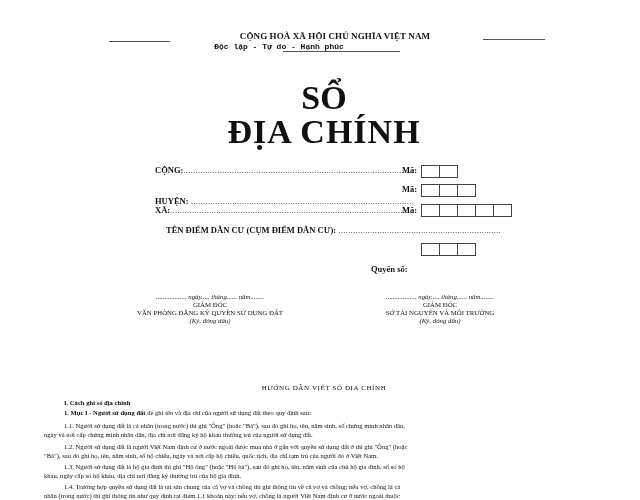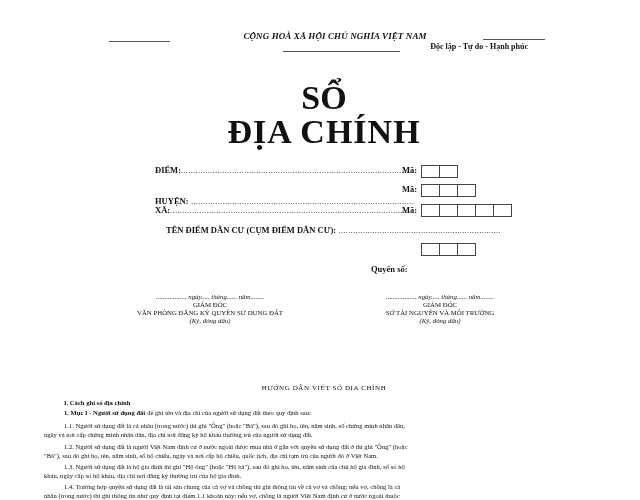--- a/index.html
+++ b/index.html
@@ -1,22 +1,22 @@
 <!DOCTYPE html>
 <html><head>
   <meta charset="utf-8">
   <style>
     * { margin:0; padding:0; box-sizing:border-box; }
     html, body { width:640px; height:500px; background:#ffffff; overflow:hidden; }
     body { position:relative; font-family:"Liberation Serif", "DejaVu Serif", serif; color:#111; }
     .abs { position:absolute; }
     .hline { position:absolute; height:1px; background:#555; }
     .header-1 { left:0; width:640px; top:31px; text-align:center; font-size:9px; font-weight:bold; letter-spacing:0.1px; }
-    .header-1 span { margin-left:30px;font-style:italic; }
-    .header-2 { left:0; width:528px; top:42px; text-align:right; font-size:8px; font-weight:bold; }
+    .header-1 span { margin-left:30px; }
+    .header-2 { left:0; width:528px; top:42px; text-align:center; font-size:8px; font-weight:bold;font-family:Liberation Mono, monospace; }
     .header-2 span { margin-left:30px; }
     .title-1 { left:0; width:640px; top:80px; text-align:center; font-size:34px; font-weight:bold; line-height:36px; padding-left:8px; }
     .title-2 { left:0; width:640px; top:114px; text-align:center; font-size:34px; font-weight:bold; line-height:36px; padding-left:8px; letter-spacing:1px; }
     .field { position:absolute; font-size:8.5px; font-weight:bold; white-space:nowrap; overflow:hidden; }
     .dots { font-weight:normal; letter-spacing:0.3px; }
     .boxes { position:absolute; display:flex; }
     .box { width:19px; height:13px; border:1px solid #444; margin-right:-1px; background:#fff; }
     .sig { position:absolute; text-align:center; font-size:6.8px; line-height:8px; }
     .sig .date { font-style:italic; }
     .sig .role { font-size:6.8px; }
@@ -31,21 +31,21 @@
 <div class="hline" style="left:109px; top:41px; width:61px;"></div>
 <div class="hline" style="left:483px; top:39px; width:62px;"></div>
 <div class="abs header-1"><span>CỘNG HOÀ XÃ HỘI CHỦ NGHĨA VIỆT NAM</span></div>
 <div class="abs header-2"><span>Độc lập - Tự do - Hạnh phúc</span></div>
 <div class="hline" style="left:283px; top:51px; width:117px;"></div>
 
 <div class="abs title-1">SỔ</div>
 <div class="abs title-2">ĐỊA CHÍNH</div>
 
 <div class="field" style="left:155px; top:165px; width:262px;">
-  <span>ĐIỂM:</span><span class="dots">...............................................................................................</span>
+  <span>CỘNG:</span><span class="dots">...............................................................................................</span>
 </div>
 <div class="field" style="left:402px; top:165px;">Mã:</div>
 <div class="boxes" style="left:421px; top:165px;">
   <div class="box"></div>
   <div class="box"></div>
 </div>
 
 <div class="field" style="left:155px; top:196px; width:262px;">
   <span>HUYỆN:</span><span class="dots"> ............................................................................................</span>
 </div>

